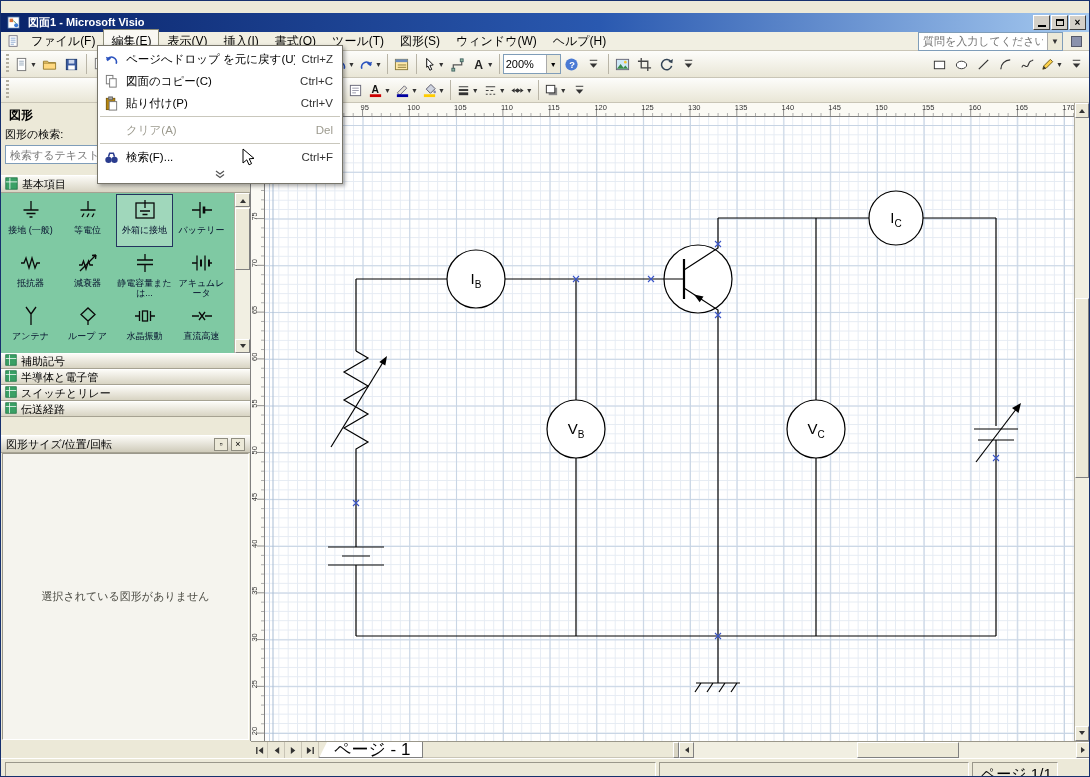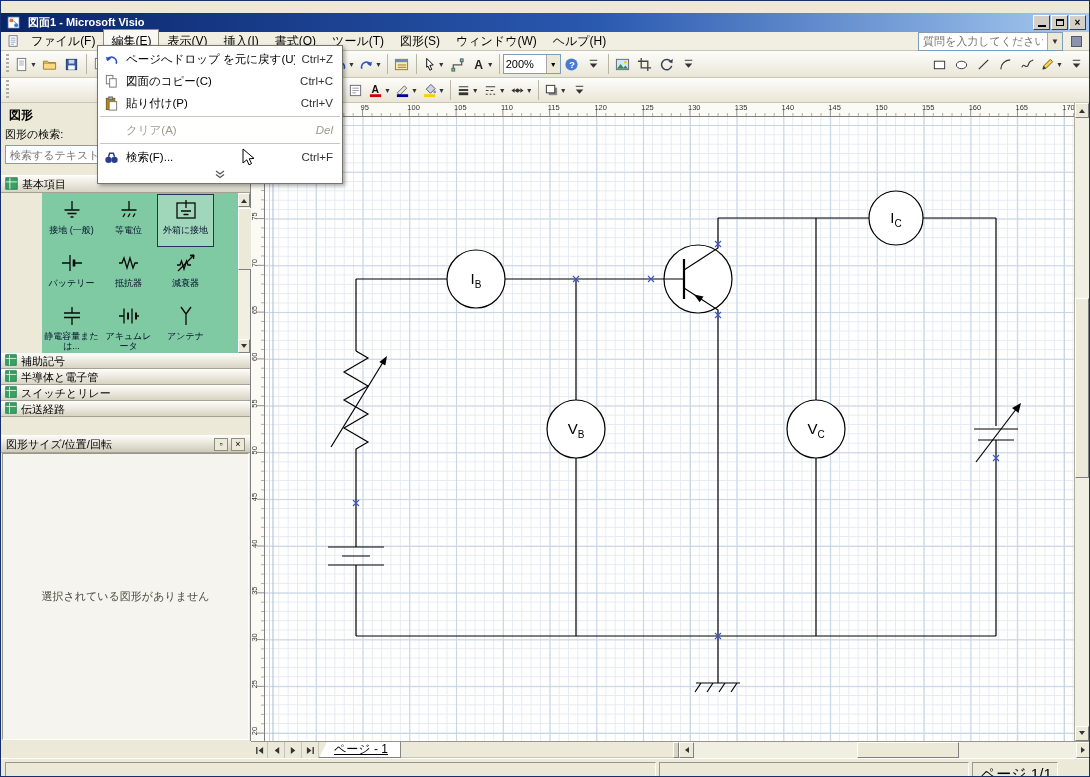--- a/index.html
+++ b/index.html
@@ -40,21 +40,21 @@
 .main{display:flex;height:638px;}
 .left-panel{width:250px;background:#ece9d8;border-right:1px solid #808080;display:flex;flex-direction:column;}
 .shapes-title{height:22px;padding:4px 8px;font-size:12px;font-weight:bold;}
 .search-area{height:50px;padding:2px 4px 6px;}
 .search-label{font-size:11px;margin-bottom:3px;}
 .search-row{display:flex;gap:2px;}
 .search-input{flex:1;height:19px;background:#fff;border:1px solid #7f9db9;font-size:11px;color:#777;padding:0 4px;font-family:inherit;outline:none;}
 .search-btn{width:22px;height:19px;border:1px solid #8f8d80;background:linear-gradient(#fefdf9,#d9d5c5);font-size:8px;display:flex;align-items:center;justify-content:center;color:#234;}
 .stencil-bar,.section-bar{height:18px;background:linear-gradient(#fcfbf7,#d8d4c3);border-top:1px solid #fff;border-bottom:1px solid #a6a292;display:flex;align-items:center;gap:4px;padding:0 4px;font-size:11px;white-space:nowrap;}
 .section-bar{height:16px;}
-.sgrid-row{display:flex;margin-left:41px;}
+.sgrid-row{display:flex;}
 .stencil-grid{width:234px;height:160px;background:#7fc9a3;display:flex;flex-wrap:wrap;align-content:flex-start;overflow:hidden;padding:1px;}
 .scell{width:57px;height:53px;display:flex;flex-direction:column;align-items:center;padding-top:3px;border:1px solid transparent;}
 .scell.sel{border:1px solid #23335e;background:#a0d7bb;}
 .slabel{font-size:9px;line-height:10px;text-align:center;color:#06112e;width:55px;height:20px;overflow:hidden;}
 .sscroll{width:16px;height:160px;background:#f1efe2;border-left:1px solid #b0ac9e;position:relative;}
 .sb-btn{width:100%;height:14px;background:#ece9d8;border:1px solid;border-color:#fff #808080 #808080 #fff;display:flex;align-items:center;justify-content:center;}
 .sthumb{position:absolute;left:0;top:15px;width:15px;height:62px;background:#ece9d8;border:1px solid;border-color:#fff #808080 #808080 #fff;}
 .sscroll .dn{position:absolute;bottom:0;left:0;}
 .panel-gap{height:18px;}
 .size-head{height:18px;background:linear-gradient(#fcfbf7,#cfcbBA);background:linear-gradient(#fcfbf7,#cfcbba);border-top:1px solid #fff;border-bottom:1px solid #a6a292;display:flex;align-items:center;padding:0 5px;font-size:11px;gap:3px;}
@@ -78,42 +78,42 @@
 .v-scroll{position:absolute;right:0;top:0;width:15px;height:638px;background:#f1efe2;border-left:1px solid #b0ac9e;}
 .v-scroll .sb-btn{height:15px;}
 .vthumb{position:absolute;left:0;top:195px;width:14px;height:180px;background:#ece9d8;border:1px solid;border-color:#fff #808080 #808080 #fff;}
 .v-scroll .dn{position:absolute;bottom:0;left:0;}
 .tri{width:0;height:0;border:3px solid transparent;}
 .tri.up{border-bottom:4px solid #333;margin-top:-2px;}
 .tri.down{border-top:4px solid #333;margin-bottom:-2px;}
 
 .bottombar{margin-left:250px;width:840px;height:17px;background:#ece9d8;display:flex;align-items:stretch;border-top:1px solid #9a978a;}
 .nav-btn{width:17px;display:flex;align-items:center;justify-content:center;background:#ece9d8;border-right:1px solid #c9c5b6;}
-.page-tab{background:#fff;border:1px solid #808080;border-top:none;padding:0 12px 0 14px;font-size:12px;display:flex;align-items:center;white-space:nowrap;clip-path:polygon(8px 0,100% 0,100% 100%,0 100%);text-decoration:underline;}
+.page-tab{background:#fff;border:1px solid #808080;border-top:none;padding:0 12px 0 14px;font-size:17px;display:flex;align-items:center;white-space:nowrap;clip-path:polygon(8px 0,100% 0,100% 100%,0 100%);}
 .tab-filler{flex:1;border-bottom:1px solid #c9c5b6;}
 .splitter{width:6px;background:#d8d4c3;border:1px solid;border-color:#fff #808080 #808080 #fff;}
 .h-scroll{width:412px;position:relative;display:flex;background:#f1efe2;}
 .h-scroll .sb-btn{width:15px;height:16px;}
 .hthumb{position:absolute;left:178px;top:0;width:102px;height:16px;background:#ece9d8;border:1px solid;border-color:#fff #808080 #808080 #fff;}
 .tri.left{border-right:4px solid #333;margin-left:-2px;}
 .tri.right{border-left:4px solid #333;margin-right:-2px;}
 
 .statusbar{height:26px;background:#ece9d8;border-top:1px solid #fff;display:flex;align-items:center;padding:2px 4px;gap:3px;}
 .st-sec{height:19px;border:1px solid;border-color:#9a978a #fff #fff #9a978a;padding:2px 8px;font-size:15px;white-space:nowrap;}
 .st-flex{flex:1;}
 
 .edit-menu{position:absolute;left:96px;top:44px;width:246px;background:#fff;border:1px solid #77756a;box-shadow:2px 2px 4px rgba(0,0,0,.35);z-index:50;padding:2px 1px;}
 .mi{height:22px;display:flex;align-items:center;font-size:11.5px;white-space:nowrap;}
 .mi-icon{width:24px;display:flex;justify-content:center;flex:none;}
 .mi-label{flex:1;padding-left:3px;overflow:hidden;}
 .mi-short{padding:0 8px 0 6px;color:#333;}
 .mi.hl{background:#2f5bce;color:#fff;}
 .mi.hl .mi-short{color:#fff;}
 .mi.dis{color:#9c9a8e;}
-.mi.dis .mi-short{color:#9c9a8e;font-style:italic;}
+.mi.dis .mi-short{color:#9c9a8e;}
 .mi-sep{height:1px;background:#c9c7bc;margin:2px 1px;}
 .menu-chevron{height:13px;display:flex;align-items:center;justify-content:center;}
 .cursor{position:absolute;left:241px;top:147px;z-index:99;pointer-events:none;}
 svg text{font-family:"Liberation Sans","DejaVu Sans",sans-serif;}
 </style>
 </head>
 <body>
 
 <div class="window">
 

